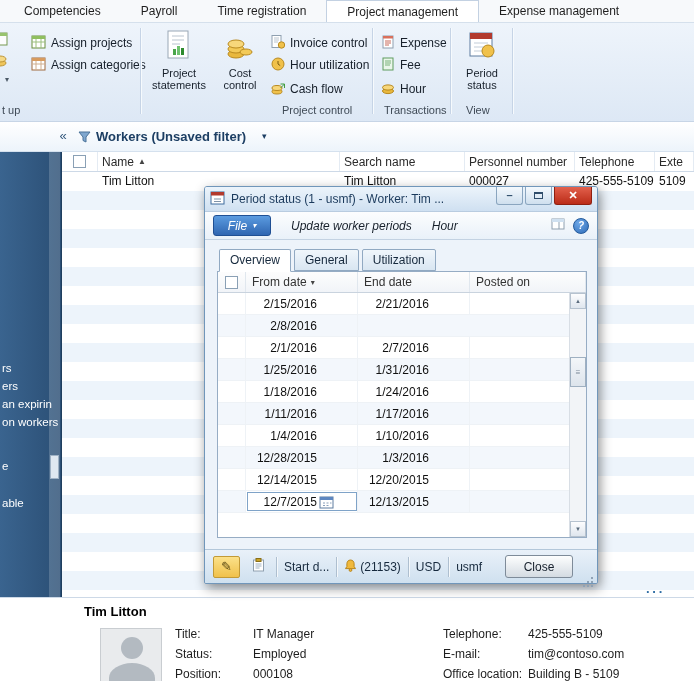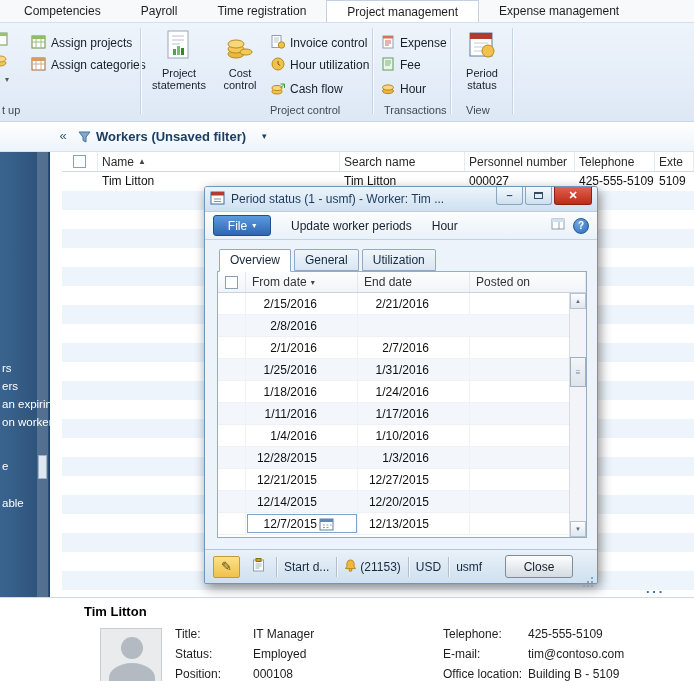--- a/index.html
+++ b/index.html
@@ -28,21 +28,21 @@
   
   .listheader { position:absolute; left:0; top:122px; width:694px; height:30px;
                 background:linear-gradient(#ffffff,#edf4fb); border-bottom:1px solid #d5e1ee; z-index:3; }
   .collapse-btn { position:absolute; left:54px; top:5px; width:18px; height:18px; text-align:center;
                   color:#35597d; font-size:13px; line-height:18px; }
   .ltitle { position:absolute; left:96px; top:7px; font-size:13px; font-weight:bold; color:#1c3e63; white-space:nowrap; }
   .ltitle-dd { position:absolute; left:262px; top:9px; font-size:9px; color:#1c3e63; }
   .funnel { position:absolute; left:78px; top:9px; }
 
   
-  .navpane { position:absolute; left:0; top:122px; width:50px; height:478px; z-index:2;
+  .navpane { position:absolute; left:0; top:122px; width:62px; height:478px; z-index:2;
              background:linear-gradient(90deg,#3a648f,#2b4f75); border-right:1px solid #1f3e5e; }
   .navitem { position:absolute; left:2px; color:#fff; font-size:11.5px; white-space:nowrap; }
   .navscroll { position:absolute; right:1px; top:30px; width:11px; height:446px; background:rgba(255,255,255,.18); }
   .navthumb { position:absolute; left:1px; top:303px; width:9px; height:24px; background:#dfe8f1; border:1px solid #9fb2c5; }
 
   
   .gridhead { position:absolute; left:62px; top:152px; width:632px; height:20px; background:#fff;
               border-bottom:1px solid #cdd9e7; display:flex; z-index:1; }
   .gcell { padding:4px 4px; border-right:1px solid #e4ebf3; font-size:12px; color:#2b2b2b;
            display:flex; align-items:center; gap:4px; overflow:hidden; white-space:nowrap; }
@@ -77,21 +77,21 @@
   .wbtns { display:flex; align-self:flex-start; margin-right:5px; }
   .wbtn { width:27px; height:18px; margin-left:2px; border:1px solid #8aa5bf; border-top:none;
           border-radius:0 0 3px 3px; background:linear-gradient(#f4f9fd,#cfdfee);
           display:flex; align-items:center; justify-content:center; color:#2f4d6b;
           font-size:11px; font-weight:bold; line-height:1; }
   .wbtn.close { width:38px; background:linear-gradient(#e2604c,#bb2c18); border-color:#8f1f10; color:#fff; }
   .maxbox { width:9px; height:7px; border:1px solid #2f4d6b; border-top-width:2px; }
 
   .dmenubar { position:absolute; left:0; top:25px; width:100%; height:28px;
               background:linear-gradient(#fcfdfe,#e9f1f9); border-bottom:1px solid #c3d2e2;
-              display:flex; align-items:center; padding:12px 8px; }
+              display:flex; align-items:center; padding:12px 8px;font-style:italic; }
   .filebtn { width:58px; height:21px; border:1px solid #1f4f93; border-radius:3px;
              background:linear-gradient(#5b9be0,#2f66b1); color:#fff; font-size:12px;
              display:flex; align-items:center; justify-content:center; gap:5px; }
   .filebtn .dd { font-size:8px; }
   .mitem { font-size:12px; color:#17202b; margin-left:20px; white-space:nowrap; }
   .mspacer { flex:1; }
   .helpbtn { width:16px; height:16px; border-radius:50%; margin-left:8px;
              background:radial-gradient(circle at 35% 30%, #6ea8e8, #2f6cb8); border:1px solid #235a9c;
              color:#fff; font-size:10px; font-weight:bold; display:flex; align-items:center; justify-content:center; }
 
@@ -239,21 +239,21 @@
     <div class="sbtn" style="left:268px; top:56px;">
       <span>
         <svg width="14" height="14">
             <ellipse cx="6" cy="10.5" rx="5" ry="2.5" fill="#f0c14b" stroke="#b98a1f"></ellipse>
             <ellipse cx="6" cy="7" rx="5" ry="2.5" fill="#f7d77b" stroke="#b98a1f"></ellipse>
             <path d="M9.5 3h4v4M13.5 3l-4 4" fill="none" stroke="#3f9b3f"></path>
           </svg>
       </span>
       <span>Cash flow</span>
     </div>
-    <div class="grplabel" style="left:270px;">Project control</div>
+    <div class="grplabel" style="left:282px;">Project control</div>
 
     <div class="vsep" style="left:372px;"></div>
 
     <div class="sbtn" style="left:378px; top:10px;">
       <span>
         <svg width="14" height="14">
             <rect x="2" y="1" width="10" height="12" fill="#fff" stroke="#8fa0b0"></rect>
             <rect x="2" y="1" width="10" height="2.5" fill="#d9705c"></rect>
             <path d="M4 6h6M4 8h6M4 10h4" stroke="#c96a5a"></path>
           </svg>
@@ -473,26 +473,20 @@
             <div class="pcell pc-post"></div>
           </div>
         <div class="prow">
             <div class="pcell pc-cb"></div>
             <div class="pcell pc-from">12/28/2015</div>
             <div class="pcell pc-end">1/3/2016</div>
             <div class="pcell pc-post"></div>
           </div>
         <div class="prow">
             <div class="pcell pc-cb"></div>
-            <div class="pcell pc-from">12/21/2015</div>
-            <div class="pcell pc-end">12/27/2015</div>
-            <div class="pcell pc-post"></div>
-          </div>
-        <div class="prow">
-            <div class="pcell pc-cb"></div>
             <div class="pcell pc-from">12/14/2015</div>
             <div class="pcell pc-end">12/20/2015</div>
             <div class="pcell pc-post"></div>
           </div>
         <div class="prow selected">
           <div class="pcell pc-cb"></div>
           <div class="pcell pc-from">
             <span>12/7/2015</span>
             <span class="calbtn">
               <svg width="15" height="14">

